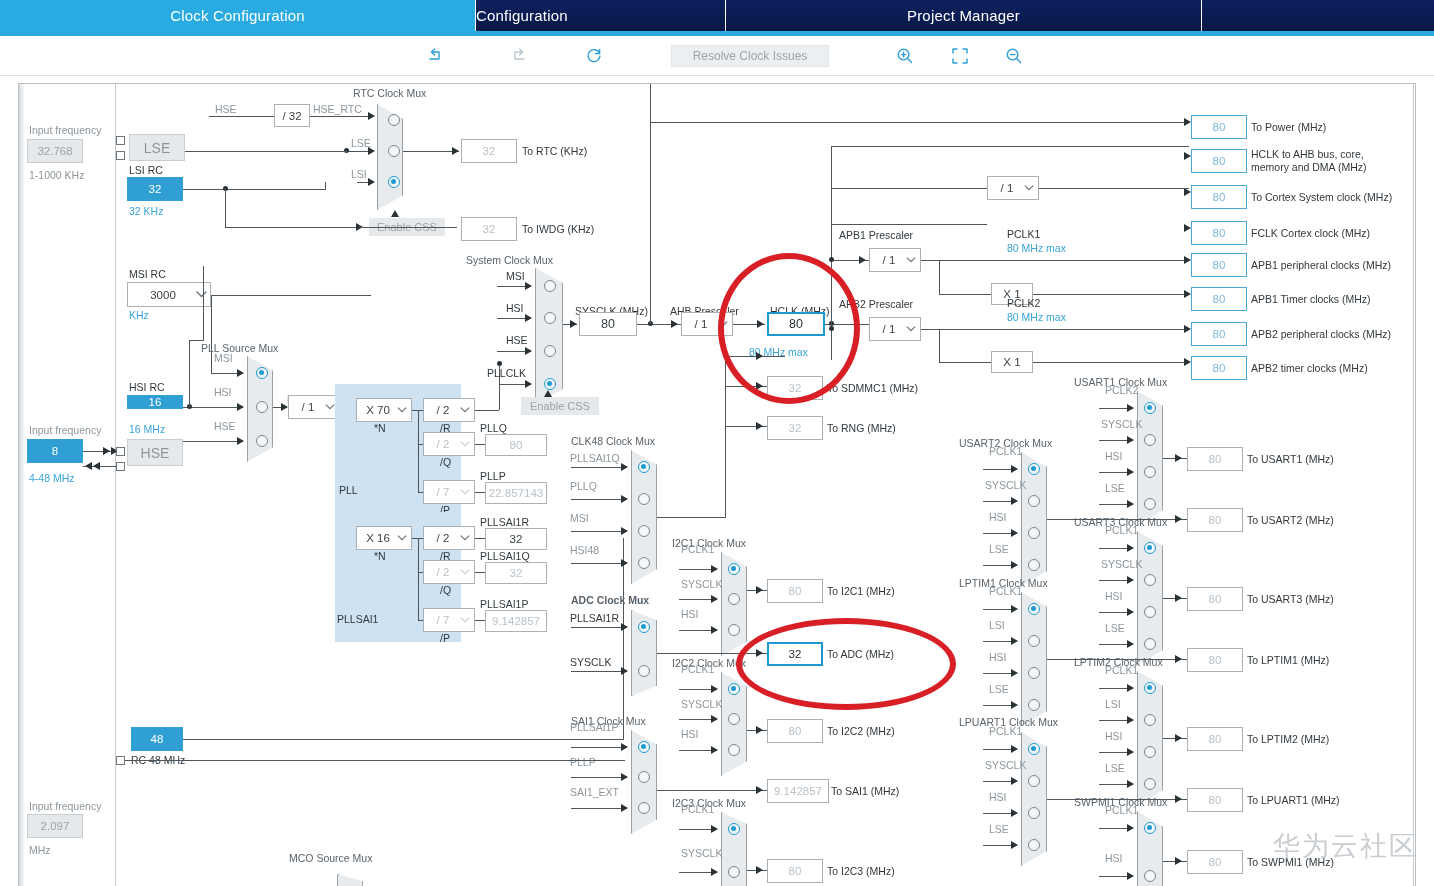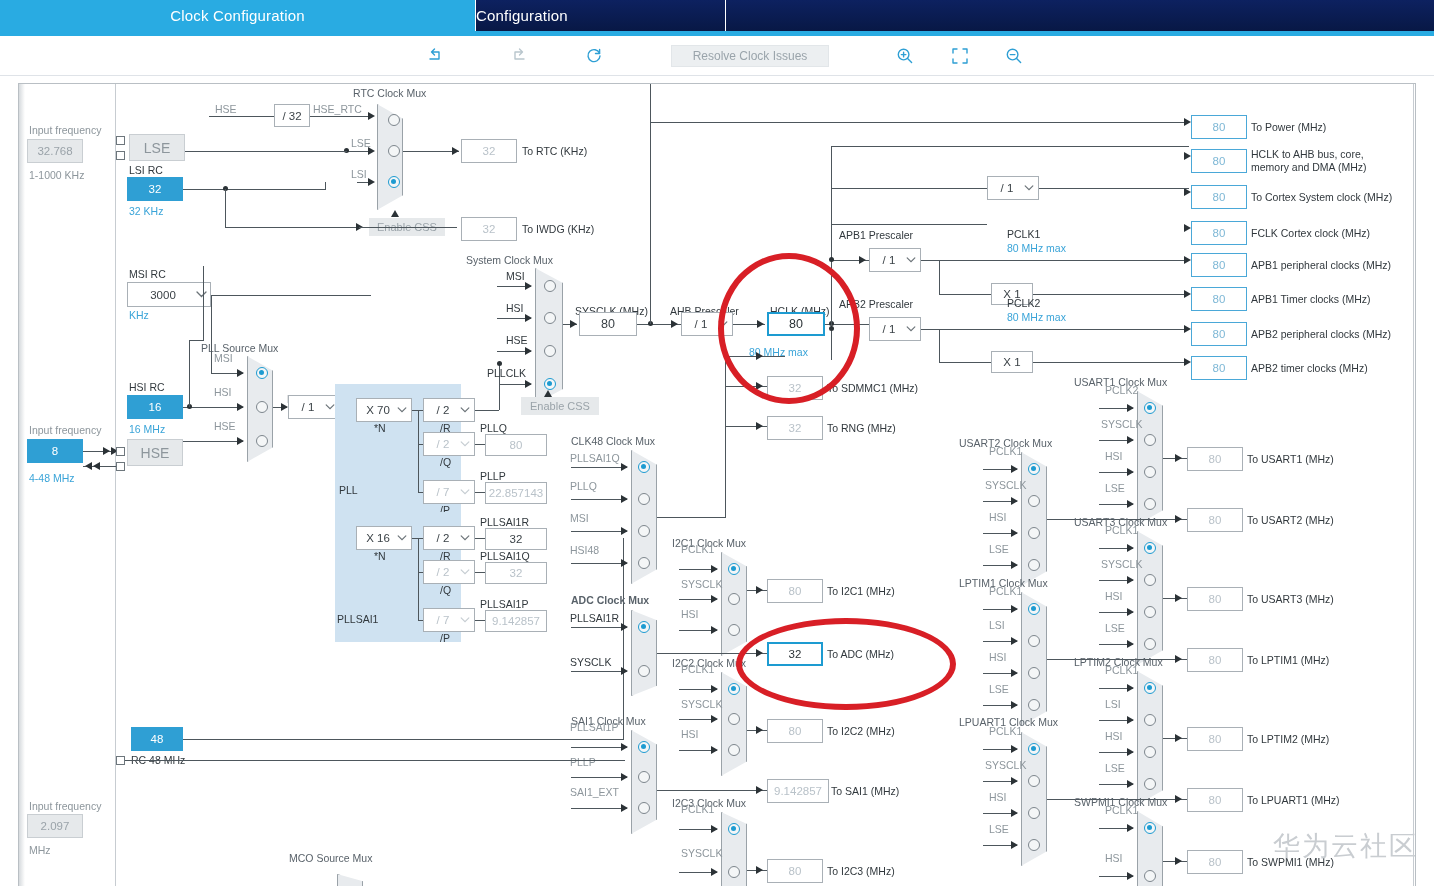--- a/index.html
+++ b/index.html
@@ -185,20 +185,23 @@
 <body>
 
 <div id="root">
 
   <div class="tabbar">
     <div class="tab tab-t1 active">
       <span>Clock Configuration</span>
     </div>
     <div class="tab tab-t0">
       <span style="padding-left:0px">Configuration</span>
+    </div>
+    <div class="tab tab-t2">
+      <span>Project Manager</span>
     </div>
     <div class="tab tab-t3">
       <span></span>
     </div>
   </div>
   <div class="tabbar-accent"></div>
 
   <div class="toolbar"></div>
 
   <div class="tb-btn" style="left:423px">
@@ -290,21 +293,21 @@
       <span class="v">3000</span>
       <span class="cv">
         <svg width="11" height="7" viewBox="0 0 11 7">
             <path d="M1 1l4.5 4.5L10 1" fill="none" stroke="#6b7378" stroke-width="1.3" stroke-linecap="round"></path>
           </svg>
       </span>
     </div>
     <div class="lbl blue" style="left:110px; top:225px">KHz</div>
 
     <div class="lbl dark" style="left:110px; top:297px">HSI RC</div>
-    <div class="box filled" style="left:108px; top:311px; width:56px; height:24px">
+    <div class="box filled" style="left:108px; top:311px; width:56px; height:14px">
       <span>16</span>
     </div>
     <div class="lbl blue" style="left:110px; top:339px">16 MHz</div>
 
     <div class="box greyfield" style="left:108px; top:355px; width:56px; height:27px; font-size:14px; color:#8d969c;">
       <span>HSE</span>
     </div>
 
     <div class="box filled" style="left:112px; top:643px; width:52px; height:24px">
       <span>48</span>

